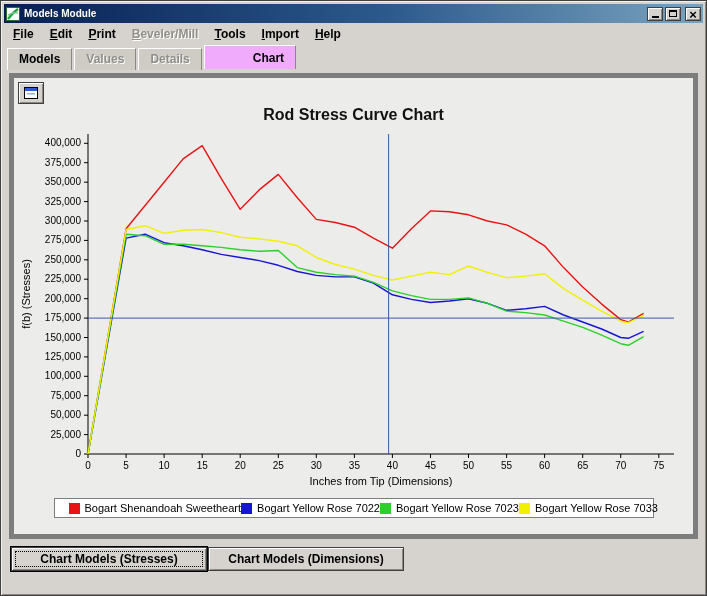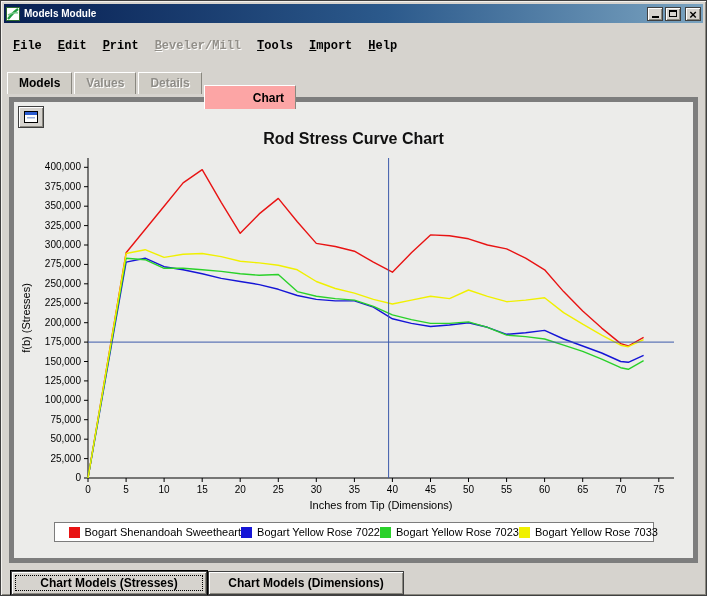--- a/index.html
+++ b/index.html
@@ -10,28 +10,28 @@
   .titlebar .title{color:#fff;font-size:10px;font-weight:bold;margin-left:4px;flex:1;white-space:nowrap;}
   .app-icon{width:14px;height:14px;display:block;}
   .win-controls{display:flex;align-items:center;}
   .win-btn{width:16px;height:14px;background:#d6d3ce;border:1px solid #404040;
     box-shadow:inset 1px 1px 0 #fff, inset -1px -1px 0 #8a8880;margin-left:2px;
     display:flex;align-items:center;justify-content:center;cursor:default;box-sizing:border-box;}
   .win-btn.close{margin-left:4px;}
   .glyph-min{width:7px;height:2px;background:#000;align-self:flex-end;margin-bottom:2px;}
   .glyph-max{width:8px;height:7px;border:1px solid #000;border-top-width:2px;box-sizing:border-box;}
   .glyph-close::before{content:"×";font-size:13px;font-weight:bold;line-height:10px;color:#000;}
-  .menubar{display:flex;align-items:center;height:22px;padding:12px 4px;font-size:12px;font-weight:bold;color:#000;font-family:Liberation Mono, monospace;}
+  .menubar{display:flex;align-items:center;height:22px;padding:0 4px;font-size:12px;font-weight:bold;color:#000;}
   .menu-item{padding:2px 8px;cursor:default;}
   .menu-item::first-letter{text-decoration:underline;}
   .menu-item.disabled{color:#928f89;text-shadow:1px 1px 0 #fff;}
   .tabbar{display:flex;align-items:flex-end;height:24px;padding:0 0 0 6px;}
   .tab{font-size:12px;font-weight:bold;padding:3px 11px 4px;background:#cfccc5;border:1px solid #8a8880;
     border-bottom:none;border-top-color:#fff;border-left-color:#fff;margin-right:2px;position:relative;top:1px;cursor:default;}
-  .tab.active{background:#fca5a5;padding-top:5px;top:16px;padding-left:48px;}
+  .tab.active{background:#f0abfc;padding-top:5px;top:0;padding-left:48px;}
   .tab.disabled{color:#8f8d88;text-shadow:1px 1px 0 #fff;}
   .panel{margin:4px 8px 0 8px;height:466px;box-sizing:border-box;border:5px solid #7d7d7d;background:#ececea;overflow:hidden;}
   .panel-toolbar{padding:4px 0 0 4px;height:24px;}
   .tool-btn{width:24px;height:20px;background:#d6d3ce;border:1px solid #404040;
     box-shadow:inset 1px 1px 0 #fff, inset -1px -1px 0 #8a8880;display:flex;align-items:center;justify-content:center;cursor:default;}
   .chart-title{text-align:center;font-size:16px;font-weight:bold;color:#111;height:20px;}
   .chart-wrap{width:672px;margin:0 auto;}
   svg text{font-family:"Liberation Sans",sans-serif;fill:#000;}
   svg .tick{font-size:10px;}
   svg .axis-label{font-size:11px;}

